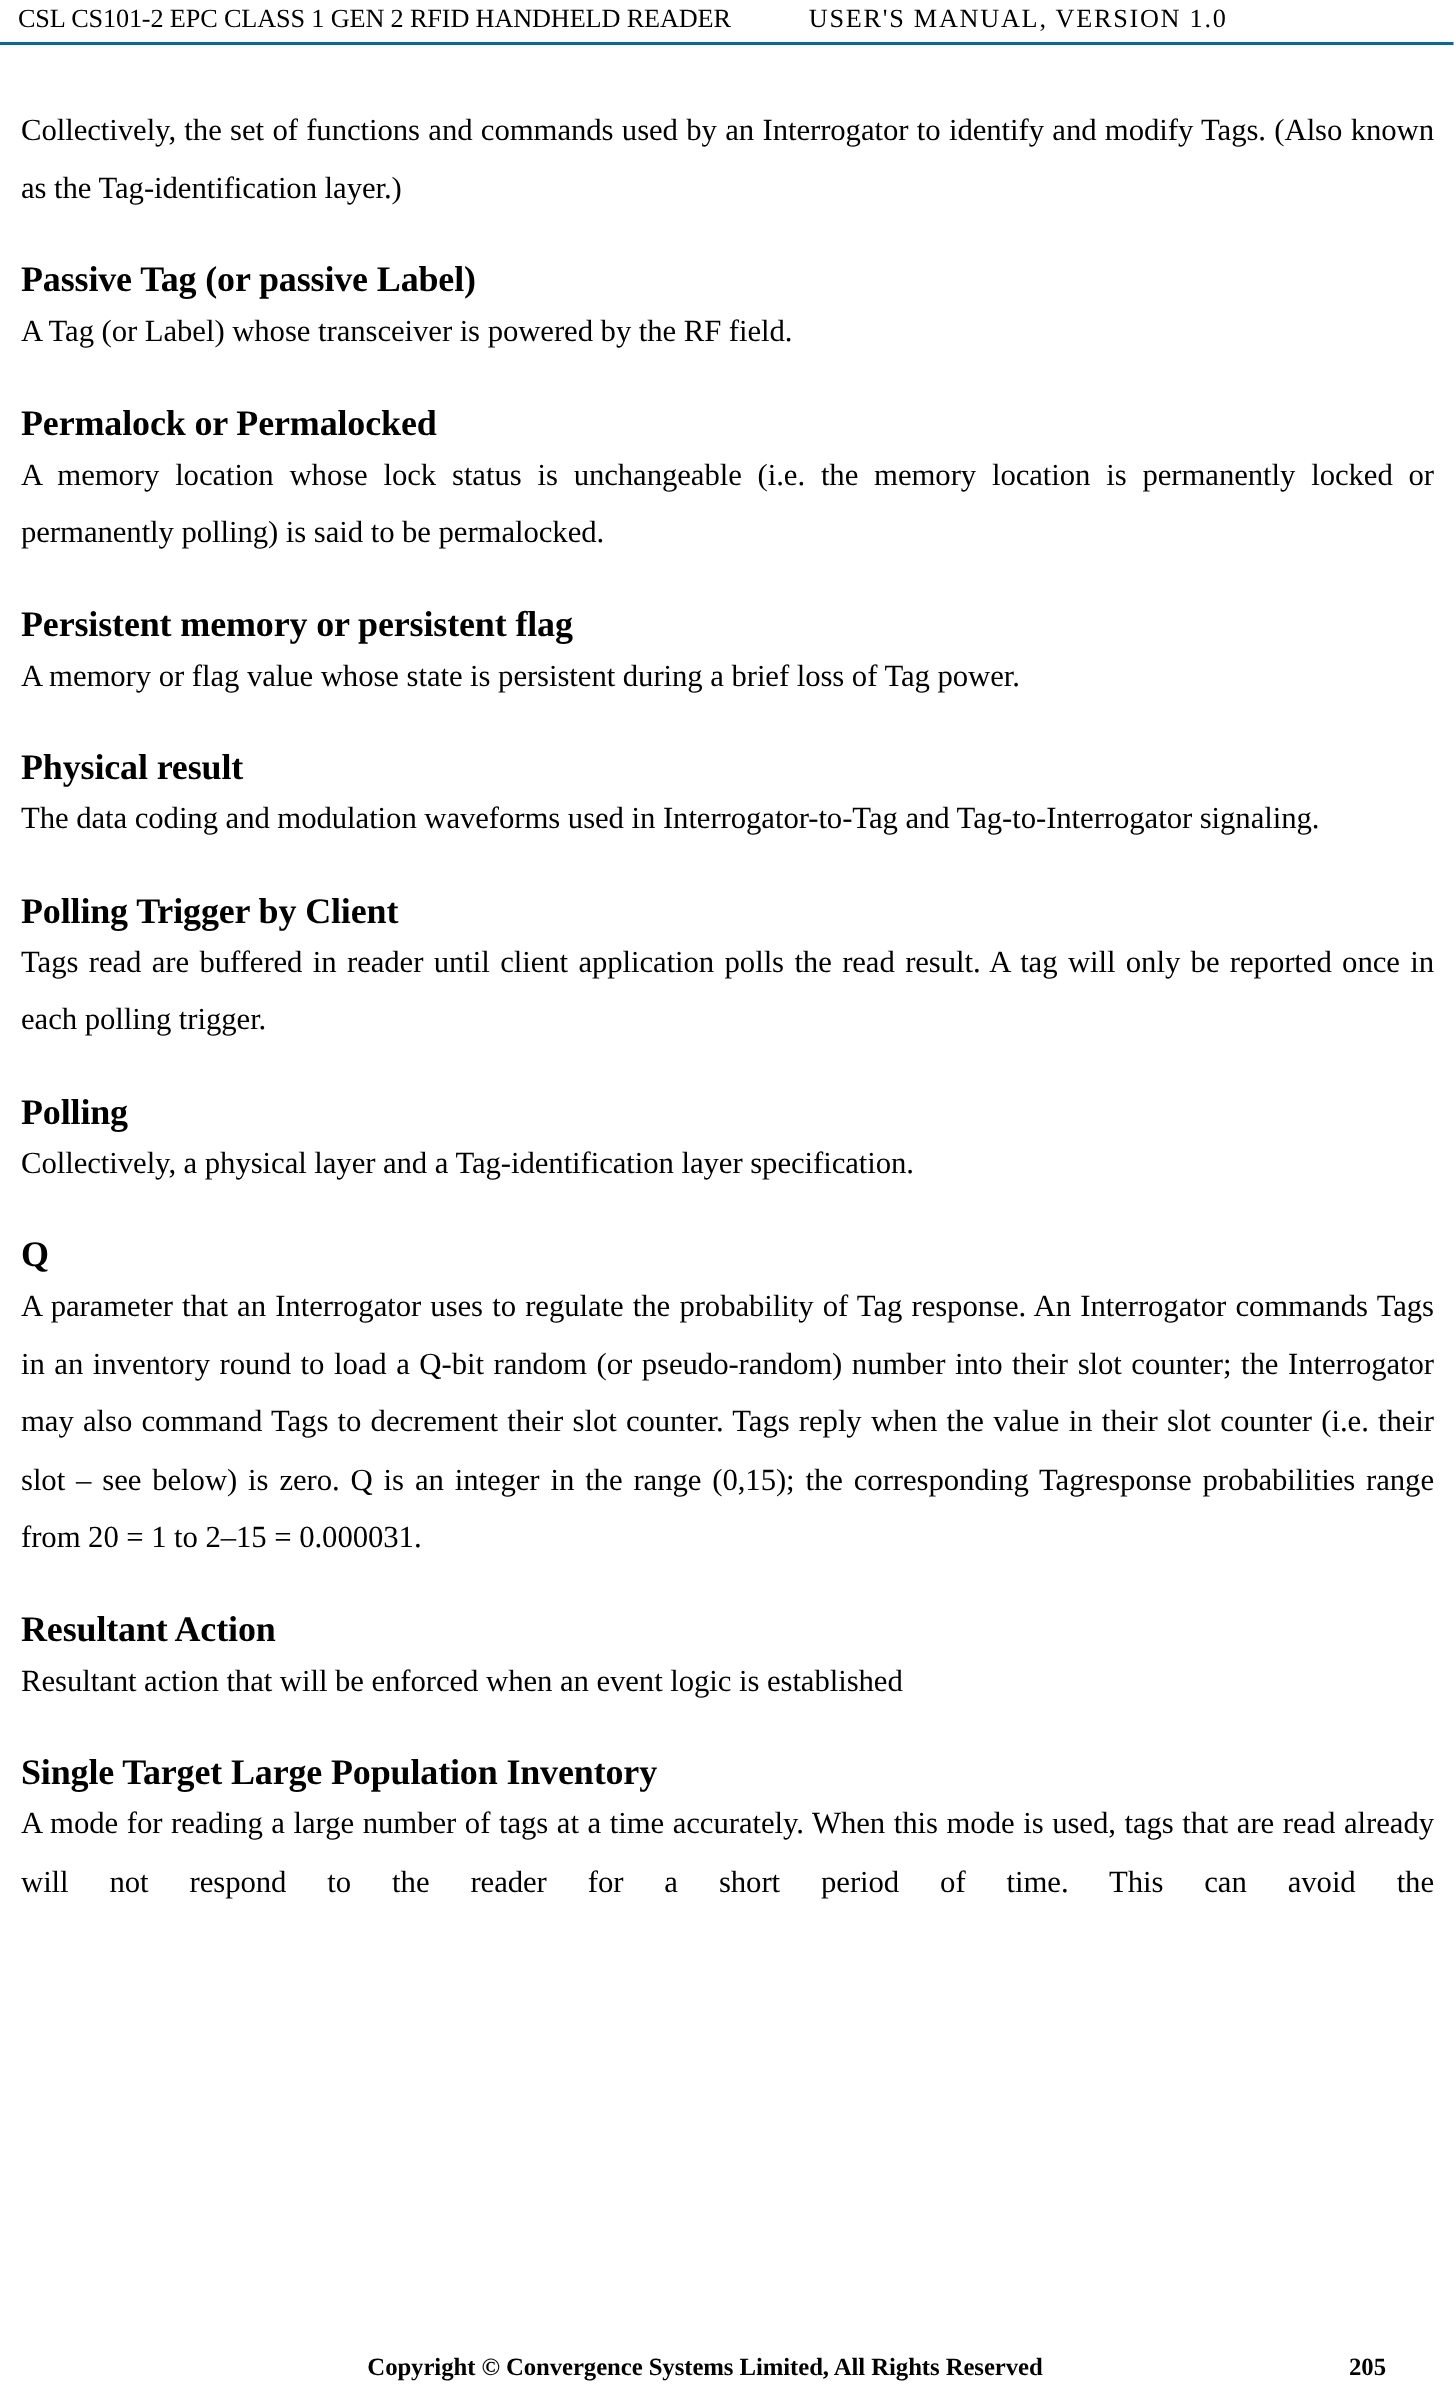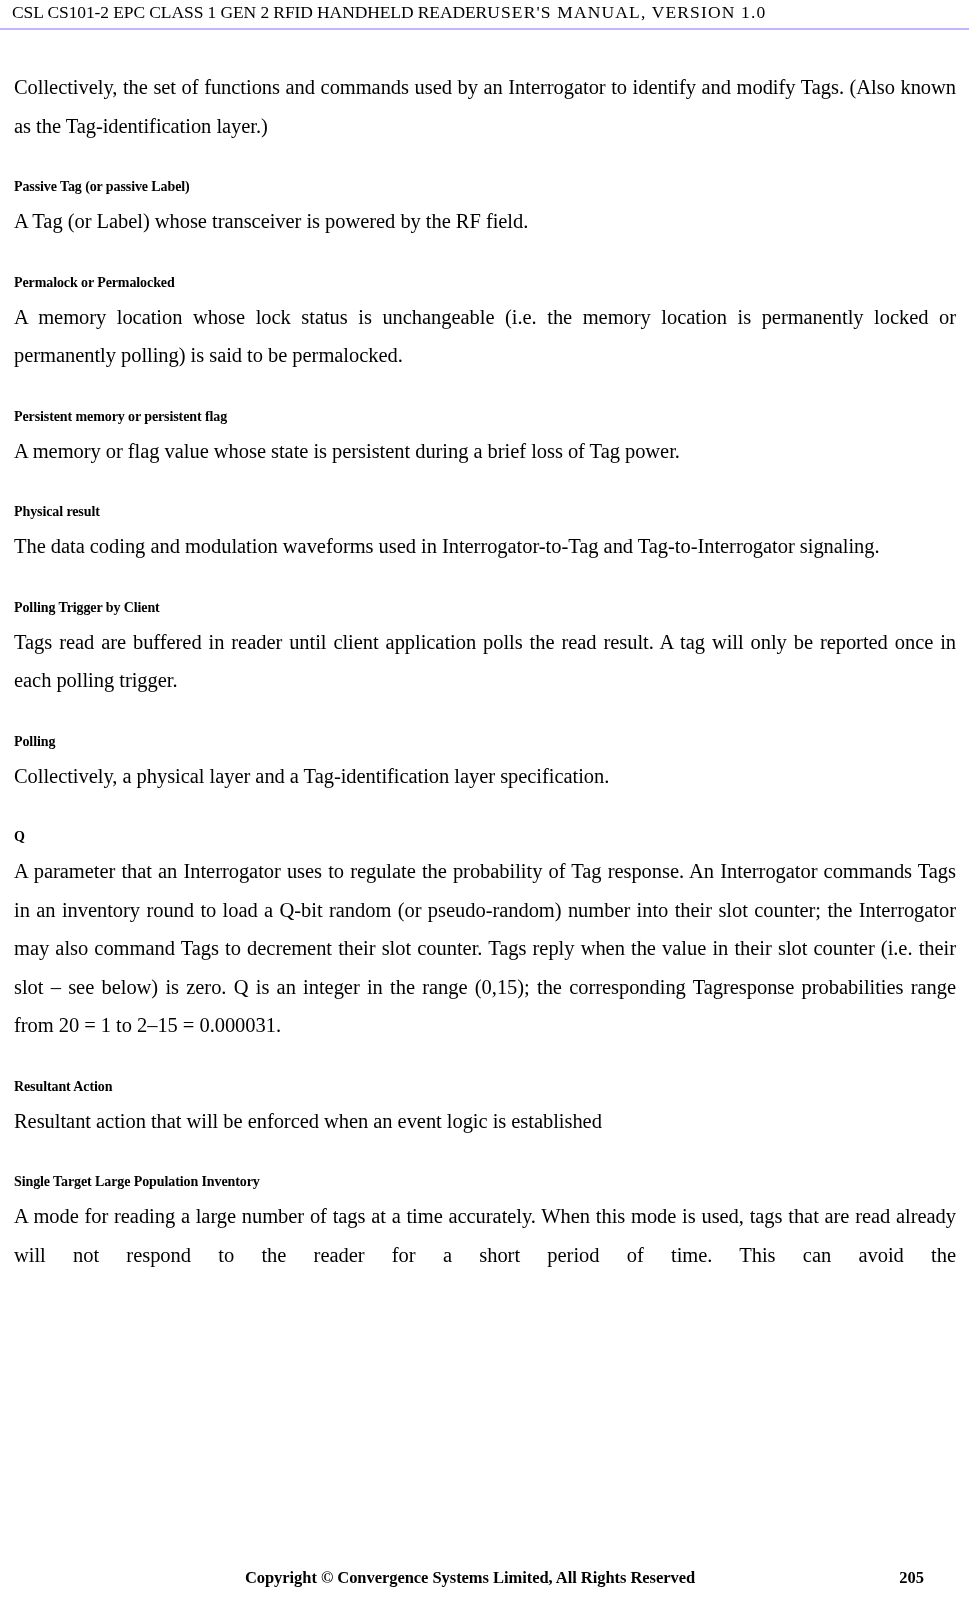--- a/index.html
+++ b/index.html
@@ -25,37 +25,38 @@
   }
 
   
   .page-header {
     position: absolute;
     top: 0;
     left: 0;
     width: 969px;
     height: 30px;
     box-sizing: border-box;
-    border-bottom: 2px solid #c4b5fd;
+    border-bottom: 2px solid #0369a1;
     display: flex;
     align-items: flex-start;
     justify-content: flex-start;
     padding: 1px 6px 0 12px;
   }
   .header-left {
     font-size: 17.5px;
     line-height: 22px;
     white-space: nowrap;
     letter-spacing: -0.1px;
   }
   .header-right {
     font-size: 17.5px;
     line-height: 22px;
     white-space: nowrap;
     letter-spacing: 1.15px;
+    margin-left: 52px;
     text-align: center;
   }
 
   
   .content {
     position: absolute;
     top: 30px;
     left: 14px;
     width: 942px;
   }
@@ -70,21 +71,21 @@
   }
   .para.last-justify {
     text-align-last: left;
   }
   
   .para.stretch-all {
     text-align-last: justify;
   }
 
   .heading {
-    font-size: 14px;
+    font-size: 24px;
     line-height: 30px;
     font-weight: bold;
     margin: 0;
     text-align: left;
     letter-spacing: -0.1px;
   }
 
   .gap-before-heading {
     height: 27px;
   }

